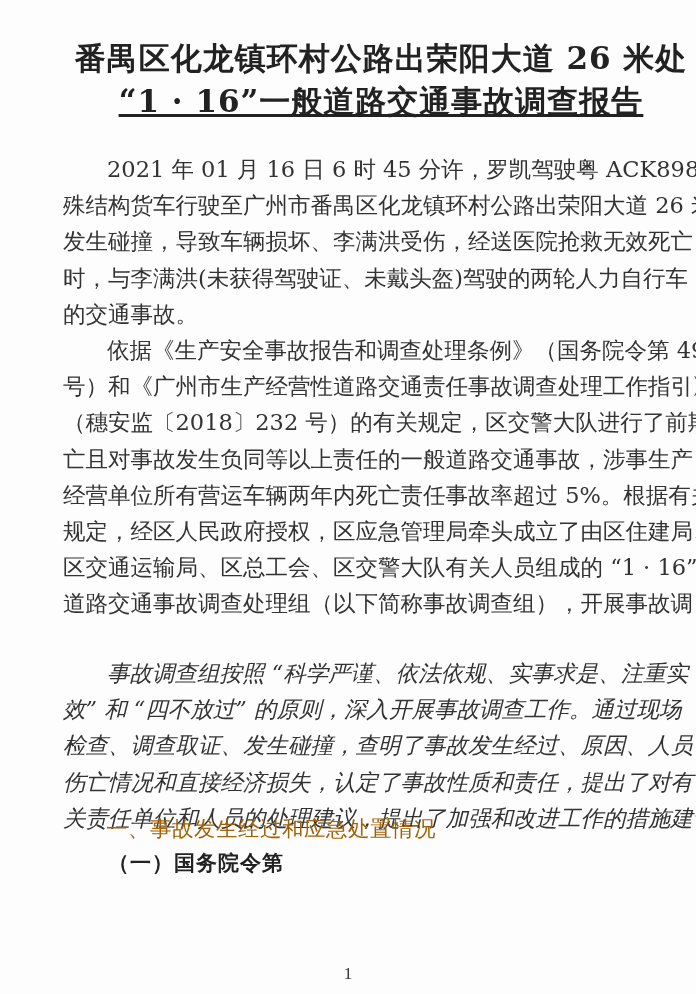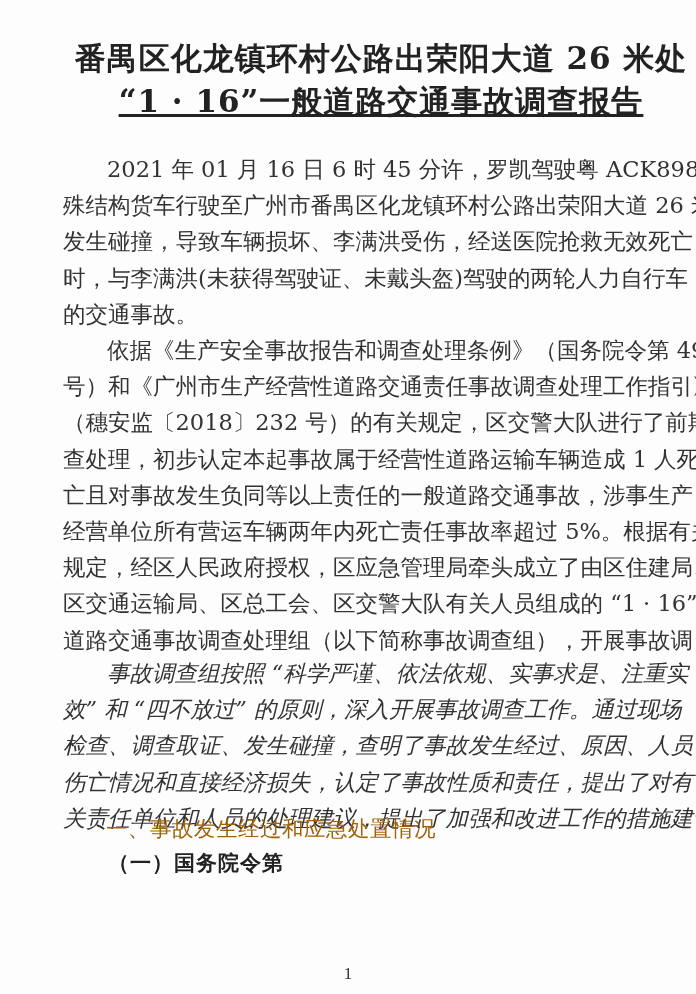--- a/index.html
+++ b/index.html
@@ -103,21 +103,20 @@
     <span class="line">殊结构货车行驶至广州市番禺区化龙镇环村公路出荣阳大道 26 米</span>
     <span class="line">发生碰撞，导致车辆损坏、李满洪受伤，经送医院抢救无效死亡</span>
     <span class="line">时，与李满洪(未获得驾驶证、未戴头盔)驾驶的两轮人力自行车</span>
     <span class="line last">的交通事故。</span>
   </div>
 
   <div class="body-text" style="top:332px;">
     <span class="line indent">依据《生产安全事故报告和调查处理条例》（国务院令第 493</span>
     <span class="line">号）和《广州市生产经营性道路交通责任事故调查处理工作指引》</span>
     <span class="line">（穗安监〔2018〕232 号）的有关规定，区交警大队进行了前期调</span>
-    <span class="line">查处理，初步认定本起事故属于经营性道路运输车辆造成 1 人死</span>
     <span class="line">亡且对事故发生负同等以上责任的一般道路交通事故，涉事生产</span>
     <span class="line">经营单位所有营运车辆两年内死亡责任事故率超过 5%。根据有关</span>
     <span class="line">规定，经区人民政府授权，区应急管理局牵头成立了由区住建局、</span>
     <span class="line">区交通运输局、区总工会、区交警大队有关人员组成的 “1 · 16”</span>
     <span class="line">道路交通事故调查处理组（以下简称事故调查组），开展事故调</span>
   </div>
 
   <div class="body-text" style="top:655px;font-style:italic;">
     <span class="line indent">事故调查组按照 “科学严谨、依法依规、实事求是、注重实</span>
     <span class="line">效” 和 “四不放过” 的原则，深入开展事故调查工作。通过现场</span>

